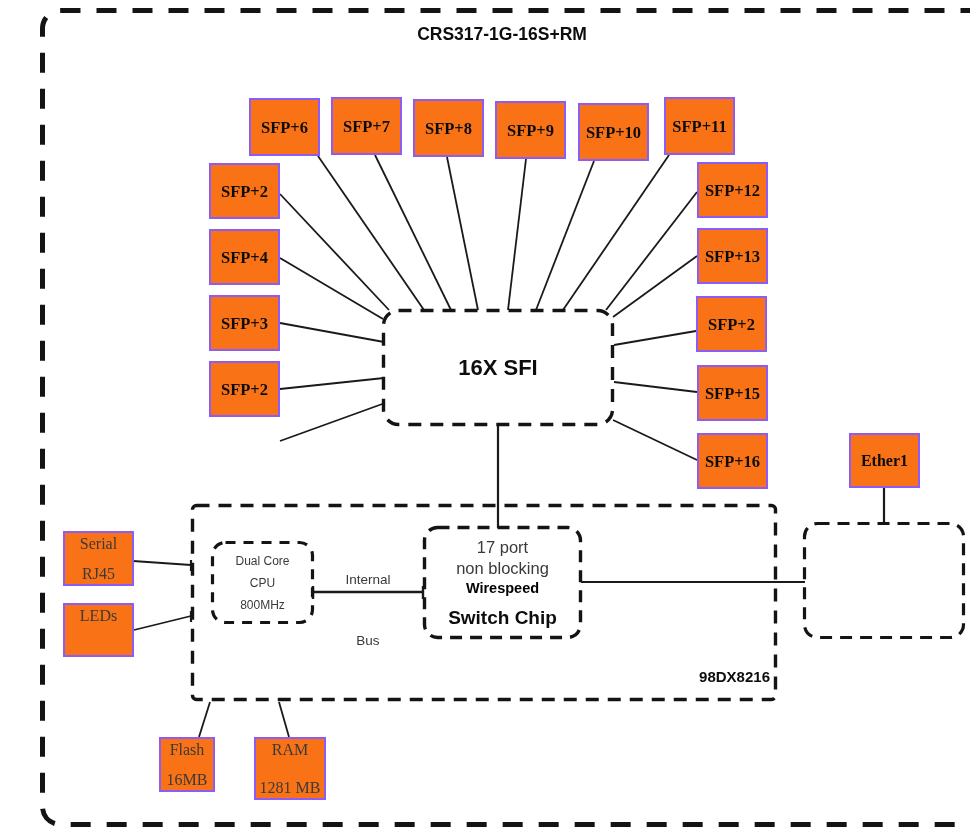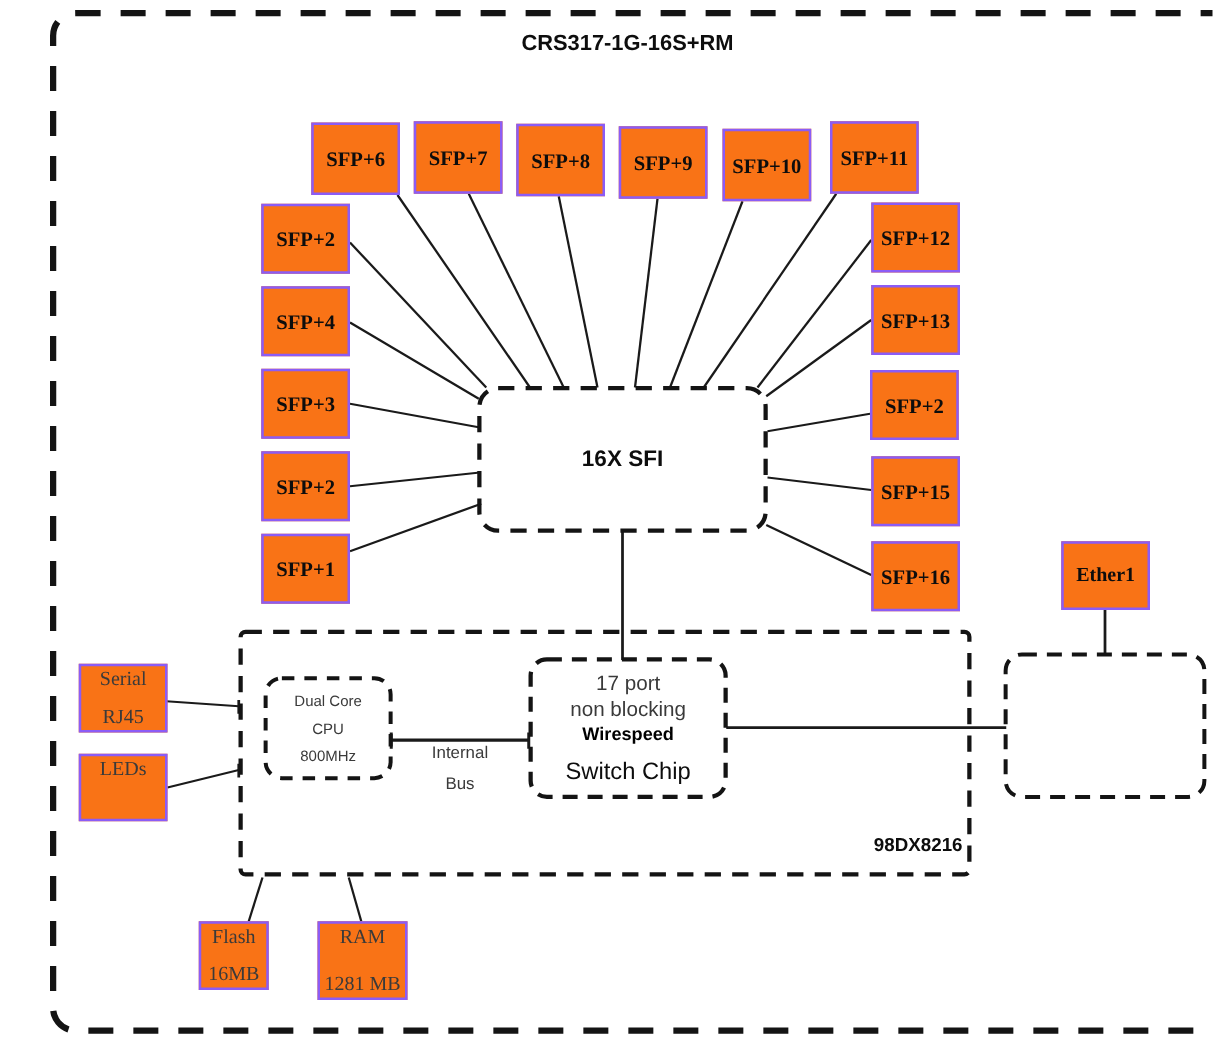--- a/index.html
+++ b/index.html
@@ -13,27 +13,27 @@
     position:absolute;box-sizing:border-box;background:#f97316;border:2px solid #8b5cf6;
     display:flex;flex-direction:column;align-items:center;justify-content:center;
     text-align:center;line-height:21px;font-family:Liberation Serif, serif;
   }
   .sfp{width:71px;height:56px;font-weight:700;font-size:16.5px;color:#0d0d0d;z-index:3;}
   .sfp.toprow{height:58px;}
   .soft{font-size:16px;color:#3a3a3a;font-weight:400;justify-content:space-between;}
   .label{position:absolute;box-sizing:border-box;display:flex;flex-direction:column;
          align-items:center;justify-content:center;text-align:center;z-index:4;background:transparent;}
   .title{left:0;top:24px;width:940px;font-weight:700;font-size:17.5px;color:#0d0d0d;}
-  .sfi-label{left:351px;top:310px;width:230px;height:115px;font-weight:700;font-size:18px;color:#0d0d0d;}
+  .sfi-label{left:351px;top:310px;width:230px;height:115px;font-weight:700;font-size:22px;color:#0d0d0d;}
   .cpu-label{left:180px;top:542px;width:101px;height:81px;font-size:12px;color:#3a3a3a;line-height:22px;}
-  .bus-label{left:296px;top:592px;width:80px;font-size:13.5px;color:#3a3a3a;line-height:20px;}
+  .bus-label{left:296px;top:570px;width:80px;font-size:13.5px;color:#3a3a3a;line-height:20px;gap:36px;}
   .bus-label .l2{margin-top:5px;}
   .switch-label{left:392px;top:527px;width:157px;height:111px;color:#3a3a3a;font-size:16.5px;line-height:21px;}
   .switch-label .wirespeed{font-weight:700;font-size:14.5px;color:#000000;line-height:19px;}
-  .switch-label .chipname{font-weight:400;font-size:19px;color:#0d0d0d;margin-top:9px;}
+  .switch-label .chipname{font-weight:700;font-size:19px;color:#0d0d0d;margin-top:9px;}
   .phy-label{left:772px;top:523px;width:160px;height:115px;font-size:16.5px;color:#3a3a3a;line-height:22px;}
   .soc-label{left:558px;top:668px;width:180px;display:block;text-align:right;
              font-weight:700;font-size:15px;color:#0d0d0d;}
   .ether{font-weight:700;font-size:16px;color:#0d0d0d;}
 </style>
 </head>
 <body>
 
 <div class="canvas">
 
@@ -74,21 +74,20 @@
       <rect x="160.5" y="505.5" width="583" height="194" rx="4" stroke-width="3.4" stroke-dasharray="13 9"></rect>
       <rect x="351.5" y="310.5" width="229" height="114" rx="15" stroke-width="3.4" stroke-dasharray="13 9"></rect>
       <rect x="180.5" y="542.5" width="100" height="80" rx="13" stroke-width="3.2" stroke-dasharray="10 8"></rect>
       <rect x="392.5" y="527.5" width="156" height="110" rx="13" stroke-width="3.4" stroke-dasharray="12 8"></rect>
       <rect x="772.5" y="523.5" width="159" height="114" rx="13" stroke-width="3.2" stroke-dasharray="12 8"></rect>
     </g>
   </svg>
 
   <div class="label title">CRS317-1G-16S+RM</div>
 
-  <div class="box sfp" style="left:177px;top:427px">SFP+1</div>
   <div class="box sfp" style="left:177px;top:361px">SFP+2</div>
   <div class="box sfp" style="left:177px;top:295px">SFP+3</div>
   <div class="box sfp" style="left:177px;top:229px">SFP+4</div>
   <div class="box sfp" style="left:177px;top:163px">SFP+2</div>
 
   <div class="box sfp toprow" style="left:217px;top:98px">SFP+6</div>
   <div class="box sfp toprow" style="left:299px;top:97px">SFP+7</div>
   <div class="box sfp toprow" style="left:381px;top:99px">SFP+8</div>
   <div class="box sfp toprow" style="left:463px;top:101px">SFP+9</div>
   <div class="box sfp toprow" style="left:546px;top:103px">SFP+10</div>

